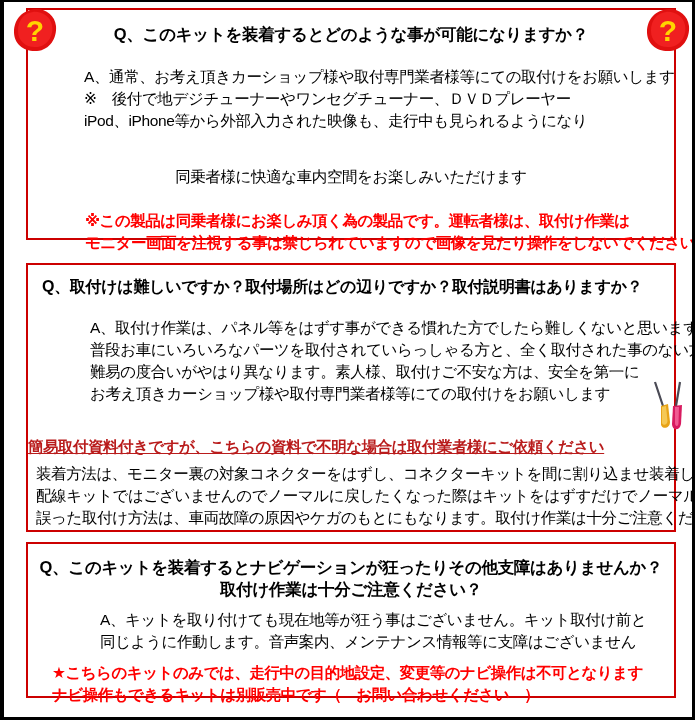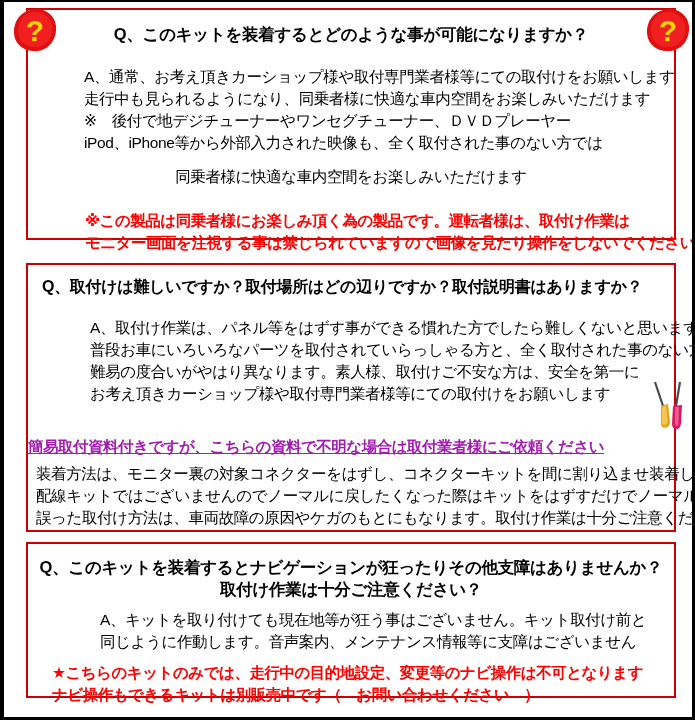--- a/index.html
+++ b/index.html
@@ -66,21 +66,21 @@
     font-weight: bold;
     color: #ff0000;
     letter-spacing: -0.5px;
     line-height: 1.45;
     white-space: nowrap;
   }
 
   .link-line {
     font-size: 15.5px;
     font-weight: bold;
-    color: #a21caf;
+    color: #b91c1c;
     text-decoration: underline;
     text-align: center;
     letter-spacing: -0.5px;
     white-space: nowrap;
   }
 
   .blk { position: absolute; }
 
   
   .b1-q   { top: 14px;  left: 0;   right: 0; }
@@ -123,23 +123,22 @@
 <div class="page">
 
   <div class="faq-box box1">
 
     <div class="blk b1-q">
       <div class="q-heading">Q、このキットを装着するとどのような事が可能になりますか？</div>
     </div>
 
     <div class="blk b1-a">
       <div class="body-line">A、通常、お考え頂きカーショップ様や取付専門業者様等にての取付けをお願いします</div>
-      <div class="body-line">走行中も見られるようになり、同乗者様に快適な車内空間をお楽しみいただけます</div>
       <div class="body-line">※　後付で地デジチューナーやワンセグチューナー、ＤＶＤプレーヤー</div>
-      <div class="body-line">iPod、iPhone等から外部入力された映像も、全く取付された事のない方では</div>
+      <div class="body-line">iPod、iPhone等から外部入力された映像も、走行中も見られるようになり</div>
     </div>
 
     <div class="blk b1-mid">
       <div class="body-line center">同乗者様に快適な車内空間をお楽しみいただけます</div>
     </div>
 
     <div class="blk b1-wrn">
       <div class="warn-line">※この製品は同乗者様にお楽しみ頂く為の製品です。運転者様は、取付け作業は</div>
       <div class="warn-line">モニター画面を注視する事は禁じられていますので画像を見たり操作をしないでください</div>
     </div>

